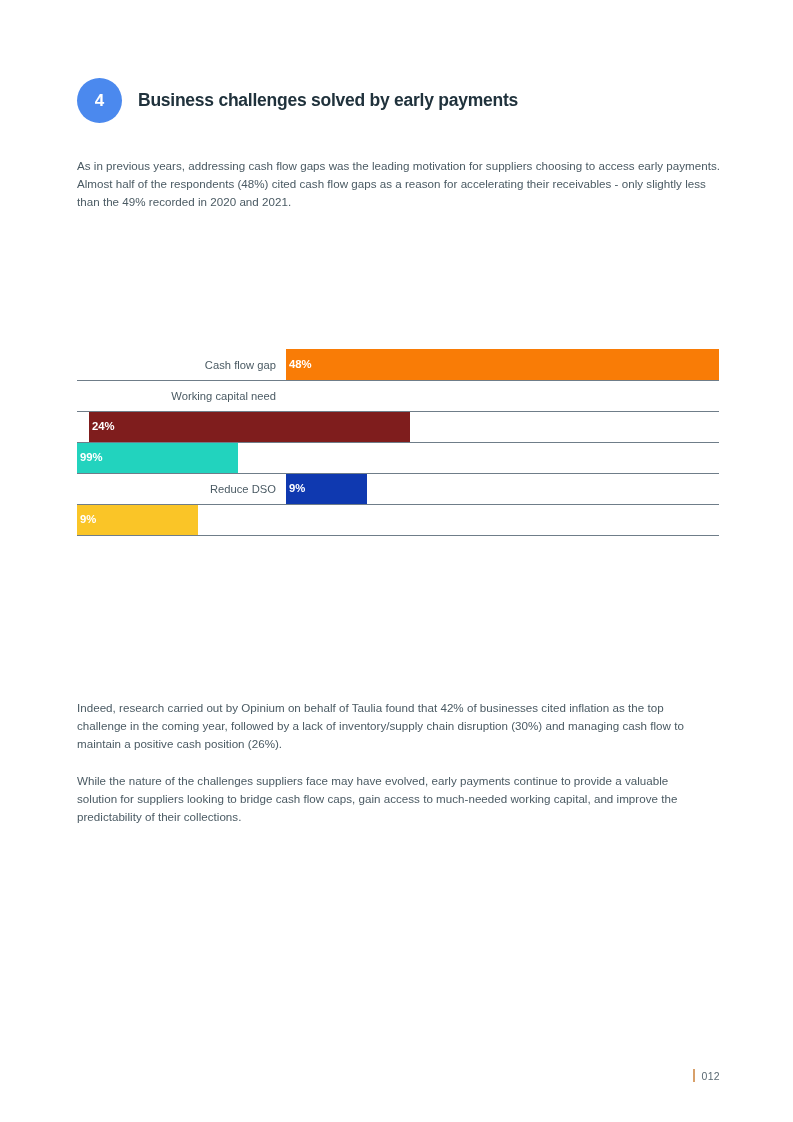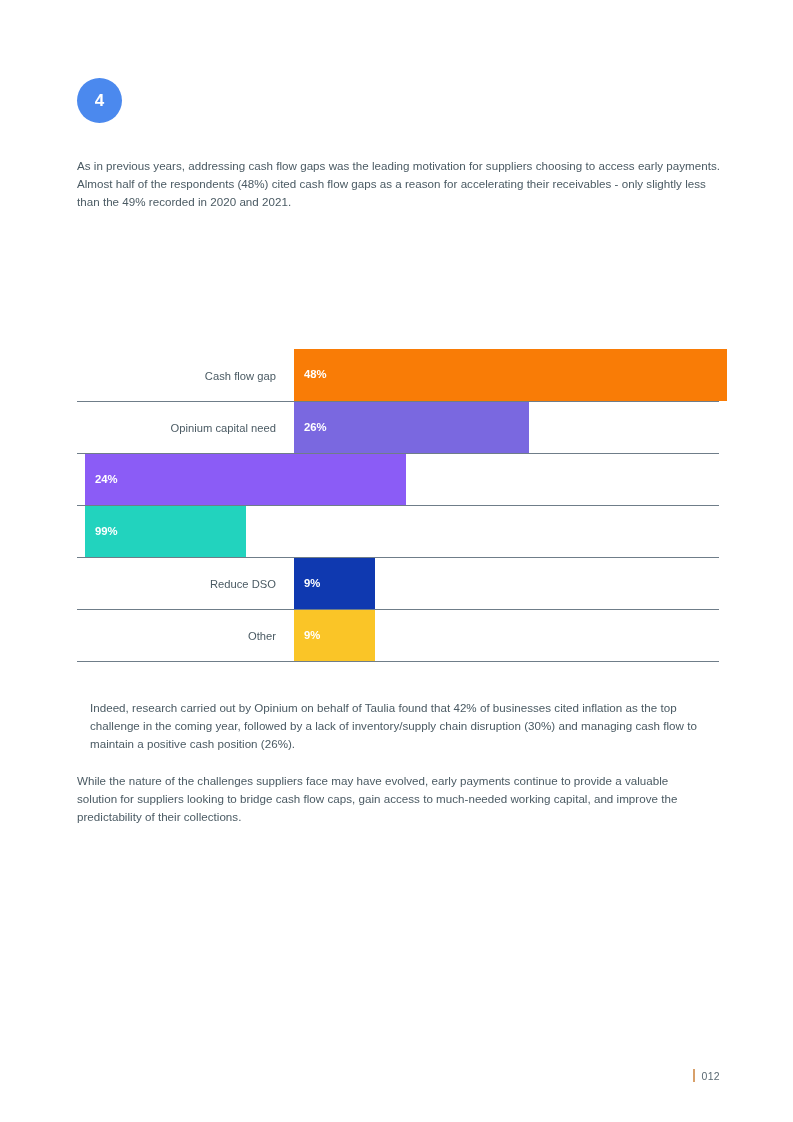--- a/index.html
+++ b/index.html
@@ -62,21 +62,21 @@
     left: 77px;
     width: 646px;
     font-size: 11.6px;
     line-height: 18px;
     color: #4a5a63;
     letter-spacing: 0.02px;
   }
   .para-1 { top: 145px; }
   .para-2 { top: 218px; }
   .para-4 { top: 615px; width: 625px; }
-  .para-5 { top: 687px; width: 628px; margin-left: 13px; }
+  .para-5 { top: 687px; width: 628px; }
   .para-6 { top: 760px; width: 630px; }
 
   
   .chart-title {
     position: absolute;
     left: 77px;
     top: 307px;
     font-size: 15px;
     font-weight: bold;
     color: #20323c;
@@ -85,21 +85,21 @@
 
   .chart {
     position: absolute;
     left: 77px;
     top: 350px;
     width: 642px;
     height: 215px;
   }
   .chart-row {
     position: relative;
-    height: 51px;
+    height: 30px;
     display: flex;
     align-items: stretch;
     border-top: 1.1px solid #6f7d89;
     justify-content: space-between;
   }
   .chart-row:last-child {
     border-bottom: 1.1px solid #6f7d89;
   }
   .row-label {
     width: 209px;
@@ -113,26 +113,26 @@
     color: #4a5a63;
     letter-spacing: 0.02px;
     white-space: nowrap;
   }
   .row-track {
     position: relative;
     flex: 1 1 auto;
   }
   .bar {
     position: absolute;
-    left: 8px;
+    left: 0;
     top: 0;
     bottom: 0;
     display: flex;
     align-items: center;
-    padding-left: 10px;
+    padding-left: 3px;
     box-sizing: border-box;
   }
   .bar-value {
     color: #ffffff;
     font-size: 11.3px;
     font-weight: bold;
     line-height: 1;
     white-space: nowrap;
   }
   
@@ -162,48 +162,44 @@
 </style>
 </head>
 <body>
 
 <div class="page">
 
   <div class="section-header">
     <div class="badge">
       <span class="badge-num">4</span>
     </div>
+    <div class="section-title">Business challenges solved by early payments</div>
   </div>
 
   <p class="para para-1">As in previous years, addressing cash flow gaps was the leading motivation for suppliers choosing to access early payments. Almost half of the respondents (48%) cited cash flow gaps as a reason for accelerating their receivables - only slightly less than the 49% recorded in 2020 and 2021.</p>
 
 
   <div class="chart">
 
     <div class="chart-row first">
       <div class="row-label">Cash flow gap</div>
       <div class="row-track">
         <div class="bar" style="width:100.0%;background:#f97c06;">
           <span class="bar-value">48%</span>
         </div>
       </div>
     </div>
 
     <div class="chart-row">
-      <div class="row-label">Opinium capital need</div>
-      <div class="row-track">
-        <div class="bar" style="width:54.2%;background:#7a68e0;">
-          <span class="bar-value">26%</span>
-        </div>
-      </div>
-    </div>
-
-    <div class="chart-row">
-      <div class="row-track">
-        <div class="bar" style="width:50.0%;background:#8b5cf6;">
+      <div class="row-label">Working capital need</div>
+    </div>
+
+    <div class="chart-row">
+      <div class="row-track">
+        <div class="bar" style="width:50.0%;background:#7f1d1d;margin-left:12px;">
           <span class="bar-value">24%</span>
         </div>
       </div>
     </div>
 
     <div class="chart-row">
       <div class="row-track">
         <div class="bar" style="width:25.0%;background:#22d3be;">
           <span class="bar-value">99%</span>
         </div>
@@ -213,21 +209,20 @@
     <div class="chart-row">
       <div class="row-label">Reduce DSO</div>
       <div class="row-track">
         <div class="bar" style="width:18.8%;background:#0f39b0;">
           <span class="bar-value">9%</span>
         </div>
       </div>
     </div>
 
     <div class="chart-row">
-      <div class="row-label">Other</div>
       <div class="row-track">
         <div class="bar" style="width:18.8%;background:#fac527;">
           <span class="bar-value">9%</span>
         </div>
       </div>
     </div>
 
   </div>
 
   <p class="para para-5">Indeed, research carried out by Opinium on behalf of Taulia found that 42% of businesses cited inflation as the top challenge in the coming year, followed by a lack of inventory/supply chain disruption (30%) and managing cash flow to maintain a positive cash position (26%).</p>

